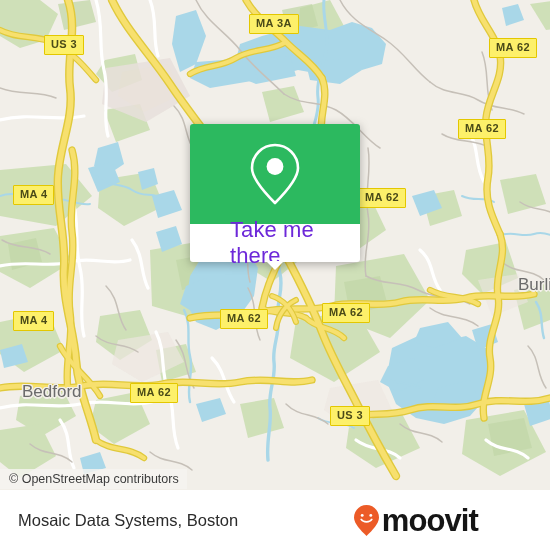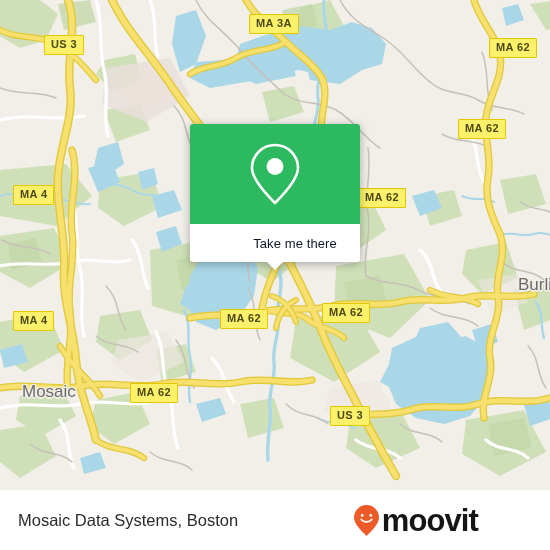--- a/index.html
+++ b/index.html
@@ -87,23 +87,23 @@
   #popup-white {
     background: #ffffff;
     height: 38px;
     border-radius: 0 0 3px 3px;
     display: flex;
     align-items: center;
     justify-content: center;
     position: relative;
   }
   #popup-label-text {
-    color: #0f172a;
-    font-family: "Liberation Sans", sans-serif;
-    font-size: 13px;
+    color: #6d28d9;
+    font-family: "Liberation Sans", sans-serif;
+    font-size: 22px;
     letter-spacing: 0.1px;
     margin-left: 40px;
   }
   #popup-tip {
     position: absolute;
     left: 50%;
     transform: translateX(-50%);
     bottom: -8px;
     width: 0;
     height: 0;
@@ -417,36 +417,37 @@
   <div class="shield" style="left:489px; top:38px;">MA 62</div>
   <div class="shield" style="left:458px; top:119px;">MA 62</div>
   <div class="shield" style="left:13px;  top:185px;">MA 4</div>
   <div class="shield" style="left:358px; top:188px;">MA 62</div>
   <div class="shield" style="left:13px;  top:311px;">MA 4</div>
   <div class="shield" style="left:220px; top:309px;">MA 62</div>
   <div class="shield" style="left:322px; top:303px;">MA 62</div>
   <div class="shield" style="left:130px; top:383px;">MA 62</div>
   <div class="shield" style="left:330px; top:406px;">US 3</div>
 
-  <div class="place-label" style="left:22px;  top:382px;">Mosaic</div>
+  <div class="place-label" style="left:22px;  top:382px;">Bedford</div>
   <div class="place-label" style="left:518px; top:275px;">Burlin</div>
 
   <div id="popup">
     <div id="popup-green">
       <svg width="54" height="66" viewBox="0 0 54 66" fill="none">
         <path d="M27 4 C14.3 4 4 14.3 4 27 C4 37 15 50 27 62 C39 50 50 37 50 27 C50 14.3 39.7 4 27 4 Z" stroke="#ffffff" stroke-width="2.6" fill="none" stroke-linejoin="round"></path>
         <circle cx="27" cy="25.5" r="8.4" fill="#ffffff"></circle>
       </svg>
     </div>
     <div id="popup-white">
       <span id="popup-label-text">Take me there</span>
       <span id="popup-tip"></span>
     </div>
   </div>
 
+  <div id="attribution">© OpenStreetMap contributors</div>
 
   <div id="footer">
     <span id="footer-title">Mosaic Data Systems, Boston</span>
     <span id="brand">
       <svg width="27" height="33" viewBox="0 0 27 33">
         <path d="M13.5 1 C6.6 1 1 6.6 1 13.5 C1 19.5 7.8 26.5 13.5 32 C19.2 26.5 26 19.5 26 13.5 C26 6.6 20.4 1 13.5 1 Z" fill="#ec5b27"></path>
         <circle cx="9.2" cy="11.4" r="1.45" fill="#ffffff"></circle>
         <circle cx="17.8" cy="11.4" r="1.45" fill="#ffffff"></circle>
         <path d="M8.2 15.4 C10.2 18.6 16.8 18.6 18.8 15.4" stroke="#ffffff" stroke-width="1.7" fill="none" stroke-linecap="round"></path>
       </svg>

